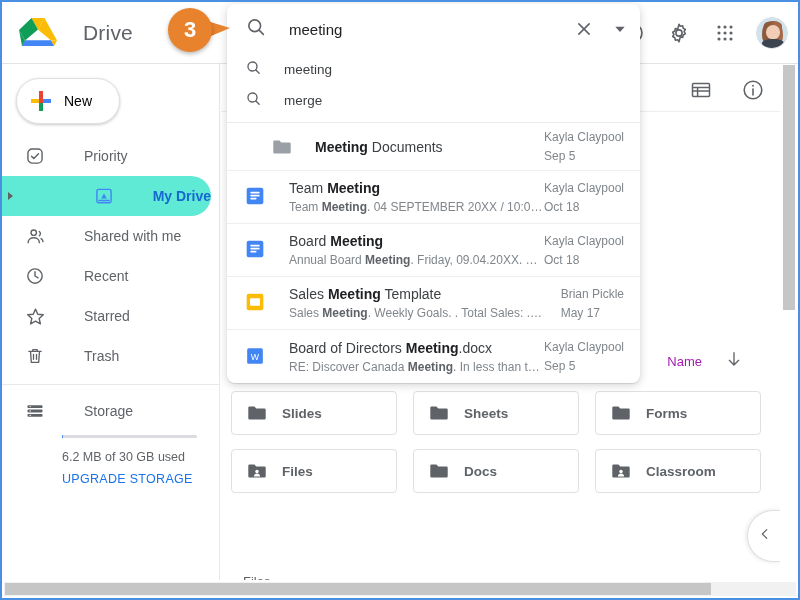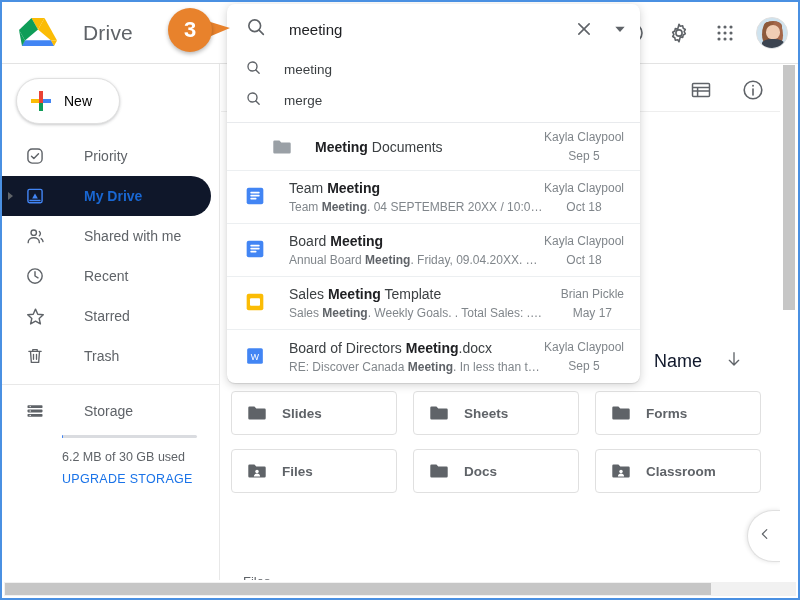--- a/index.html
+++ b/index.html
@@ -60,21 +60,21 @@
   #newbtn .lbl { font-size: 14px; color: #000000; margin-left: 12px; }
 
   .navitem {
     height: 40px; display: flex; align-items: center;
     padding-left: 22px; cursor: pointer; position: relative;
     border-radius: 0 20px 20px 0; margin-right: 8px; gap: 22px;
   }
   .navitem .nicon { width: 22px; height: 22px; flex: 0 0 22px;
                     display: flex; align-items: center; justify-content: center; }
   .navitem .ntext { font-size: 14px; color: #5f6368; margin-left: 16px; }
-  .navitem.active { background: #0f172a; }
+  .navitem.active { background: #5eead4; justify-content: flex-end; }
   .navitem.active .ntext { color: #1967d2; font-weight: bold; }
   .navitem .caret {
     position: absolute; left: 6px; width: 0; height: 0;
     border-left: 5px solid #5f6368; border-top: 4px solid transparent;
     border-bottom: 4px solid transparent;
   }
   #navlist { margin-top: 12px; }
   #divider { height: 1px; background: #e8e8e8; margin: 8px 0 0 0; }
   #storagebar {
     margin: 4px 22px 0 60px; height: 3px; background: #dadce0; border-radius: 2px;
@@ -99,21 +99,21 @@
     border: 1px solid #e0e0e0; border-radius: 8px; background: #fff; overflow: hidden;
   }
   #previewcard .thumbwrap { height: 112px; background: #f1f3f4; padding: 8px 8px 0 8px; }
   #previewcard .page { background: #fff; height: 104px; padding: 8px 10px; }
   #previewcard .ln { height: 2px; background: #dadce0; margin-bottom: 5px; }
   #previewcard .body { padding: 8px 10px; }
   #previewcard .tiny { font-size: 3.6px; color: #9aa0a6; line-height: 1.5; }
 
   #sortrow { position: absolute; right: 36px; top: 285px; display: flex;
              align-items: center; gap: 22px; }
-  #sortrow .nm { font-size: 18px; color: #0f172a; text-align: center; }
+  #sortrow .nm { font-size: 13px; color: #a21caf; text-align: center; }
 
   .sectionlabel { font-size: 13px; color: #5f6368; }
 
   #folders { position: absolute; left: 10px; top: 327px; width: 530px; font-weight: bold; }
   .frow { display: flex; gap: 16px; margin-bottom: 14px; }
   .fcard {
     width: 166px; height: 44px; border: 1px solid #e0e0e0; border-radius: 4px;
     background: #fff; display: flex; align-items: center; cursor: pointer;
   }
   .fcard .fi { width: 22px; height: 22px; margin-left: 14px; flex: 0 0 22px; }
@@ -156,21 +156,21 @@
     height: 53px; display: flex; align-items: center;
     border-bottom: 1px solid #eceff1; cursor: pointer; padding: 0 16px 0 18px;
   }
   .res.first { height: 48px; padding-left: 44px; }
   .res .ri { width: 22px; height: 22px; flex: 0 0 22px; }
   .res .mid { flex: 1; margin-left: 22px; overflow: hidden; }
   .res .t { font-size: 14px; color: #3c4043; white-space: nowrap; }
   .res .t b { font-weight: bold; color: #202124; }
   .res .s { font-size: 12px; color: #80868b; margin-top: 3px; white-space: nowrap; }
   .res .s b { font-weight: bold; color: #5f6368; }
-  .res .meta { text-align: center; flex: 0 0 auto; }
+  .res .meta { text-align: left; flex: 0 0 auto; }
   .res .owner { font-size: 12px; color: #80868b; }
   .res .date { font-size: 12px; color: #80868b; margin-top: 5px; }
 
   
   #callout { position: absolute; left: 166px; top: 6px; width: 64px; height: 46px; z-index: 60; }
   #callout .circ {
     position: absolute; left: 0; top: 0; width: 44px; height: 44px;
     border-radius: 50%; background: #e8822c;
     box-shadow: 0 2px 4px rgba(0,0,0,.28);
     display: flex; align-items: center; justify-content: center;

